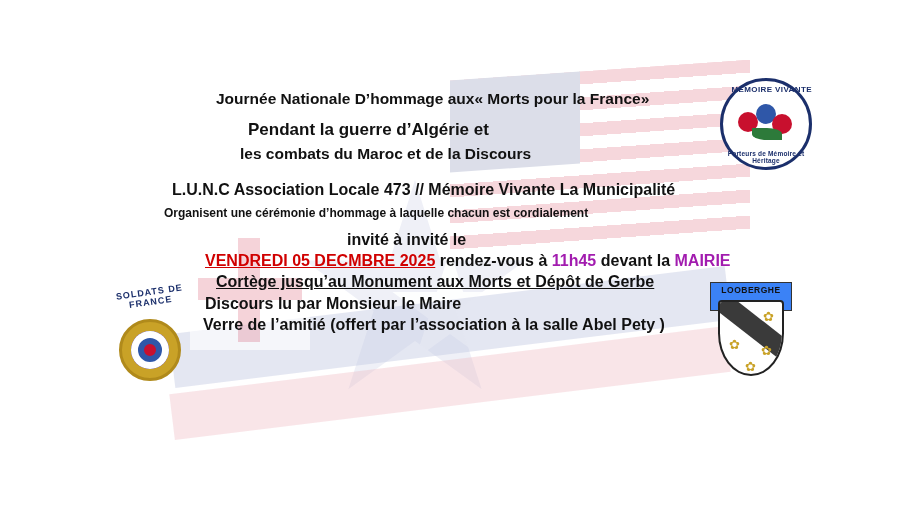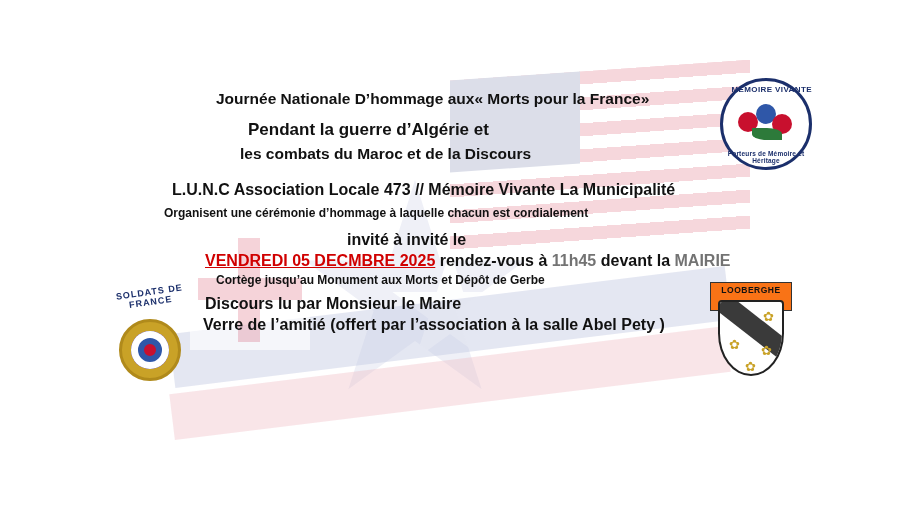--- a/index.html
+++ b/index.html
@@ -334,21 +334,21 @@
     top: 282px;
     width: 78px;
     height: 98px;
   }
   .lb-banner {
     position: absolute;
     left: -2px;
     top: 0;
     width: 82px;
     height: 29px;
-    background: #f97316;
+    background: #3b82f6;
     border: 1px solid #333;
     box-sizing: border-box;
     font-size: 8.5px;
     font-weight: bold;
     letter-spacing: 0.5px;
     text-align: center;
     line-height: 14px;
     color: #111;
   }
   .lb-shield {
@@ -403,23 +403,23 @@
   .title-1 { left: 216px; top: 90px;  font-size: 15.5px; }
   .title-2 { left: 248px; top: 120px; font-size: 17px; }
   .title-3 { left: 240px; top: 145px; font-size: 15.5px; }
 
   .body-1 { left: 172px; top: 181px; font-size: 16px; }
   .body-2 { left: 144px; top: 206px; font-size: 12px; margin-left: 20px; }
   .body-3 { left: 347px; top: 231px; font-size: 16px; }
 
   .body-4 { left: 205px; top: 252px; font-size: 16px; }
   .body-4 .red { color: #d00000; text-decoration: underline; }
-  .body-4 .red-plain { color: #737373; }
-
-  .body-5 { left: 216px; top: 273px; font-size: 12px; }
+  .body-4 .red-plain { color: #a21caf; }
+
+  .body-5 { left: 216px; top: 273px; font-size: 16px; text-decoration: underline; }
   .body-6 { left: 205px; top: 295px; font-size: 16px; }
   .body-7 { left: 203px; top: 316px; font-size: 16px; }
 
   .footer-band {
     position: absolute;
     left: 0;
     top: 455px;
     width: 900px;
     height: 51px;
     background: #ffffff;

